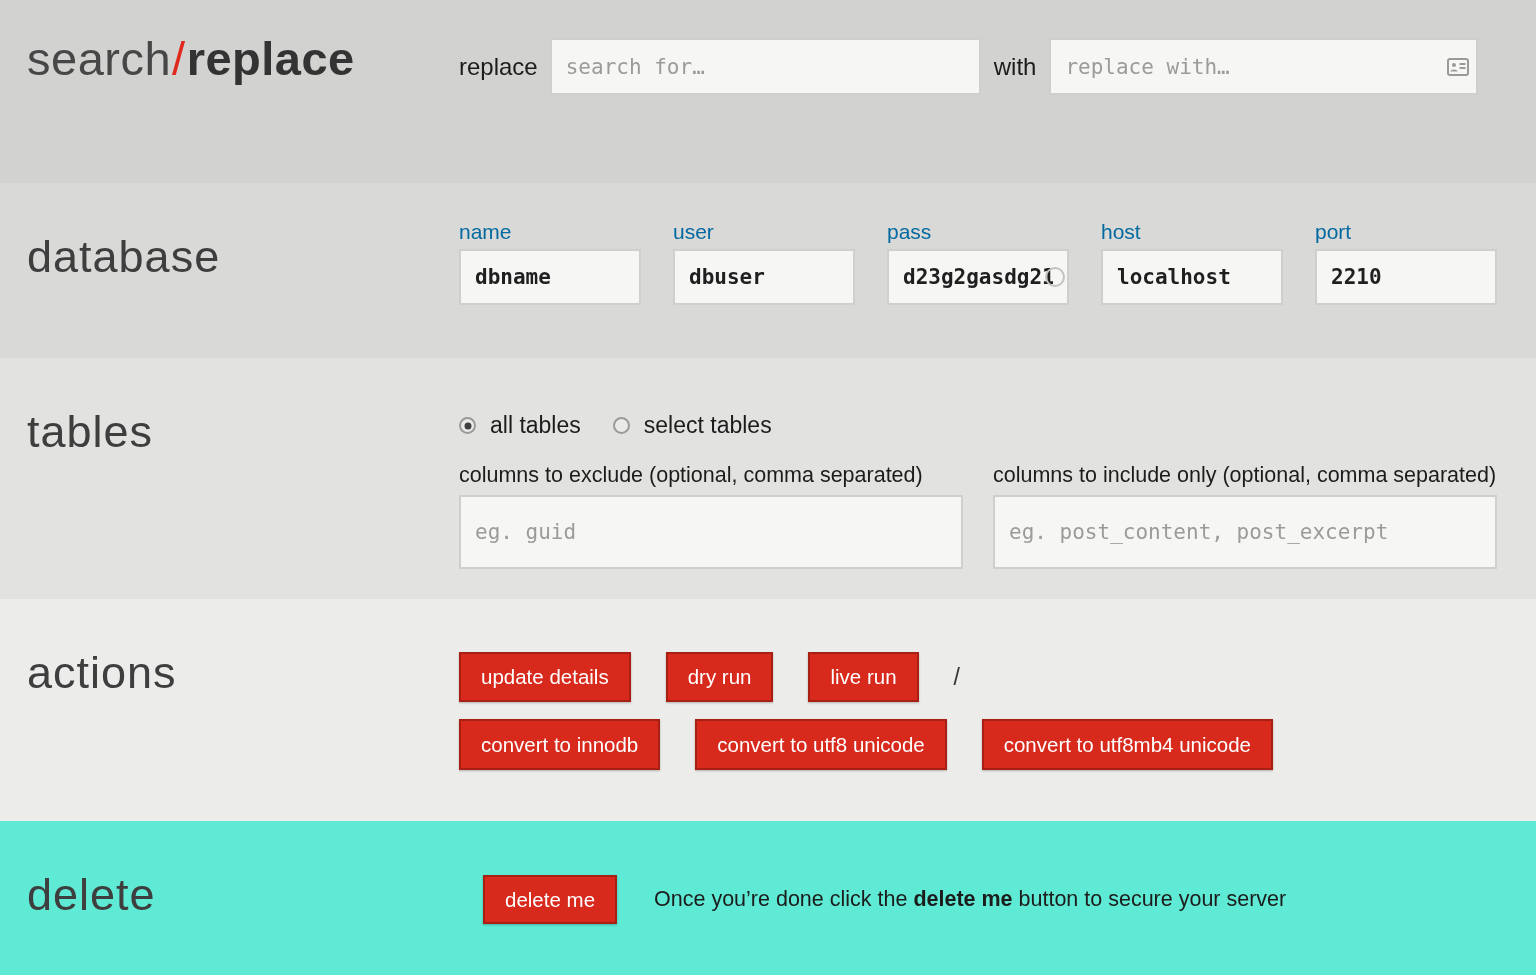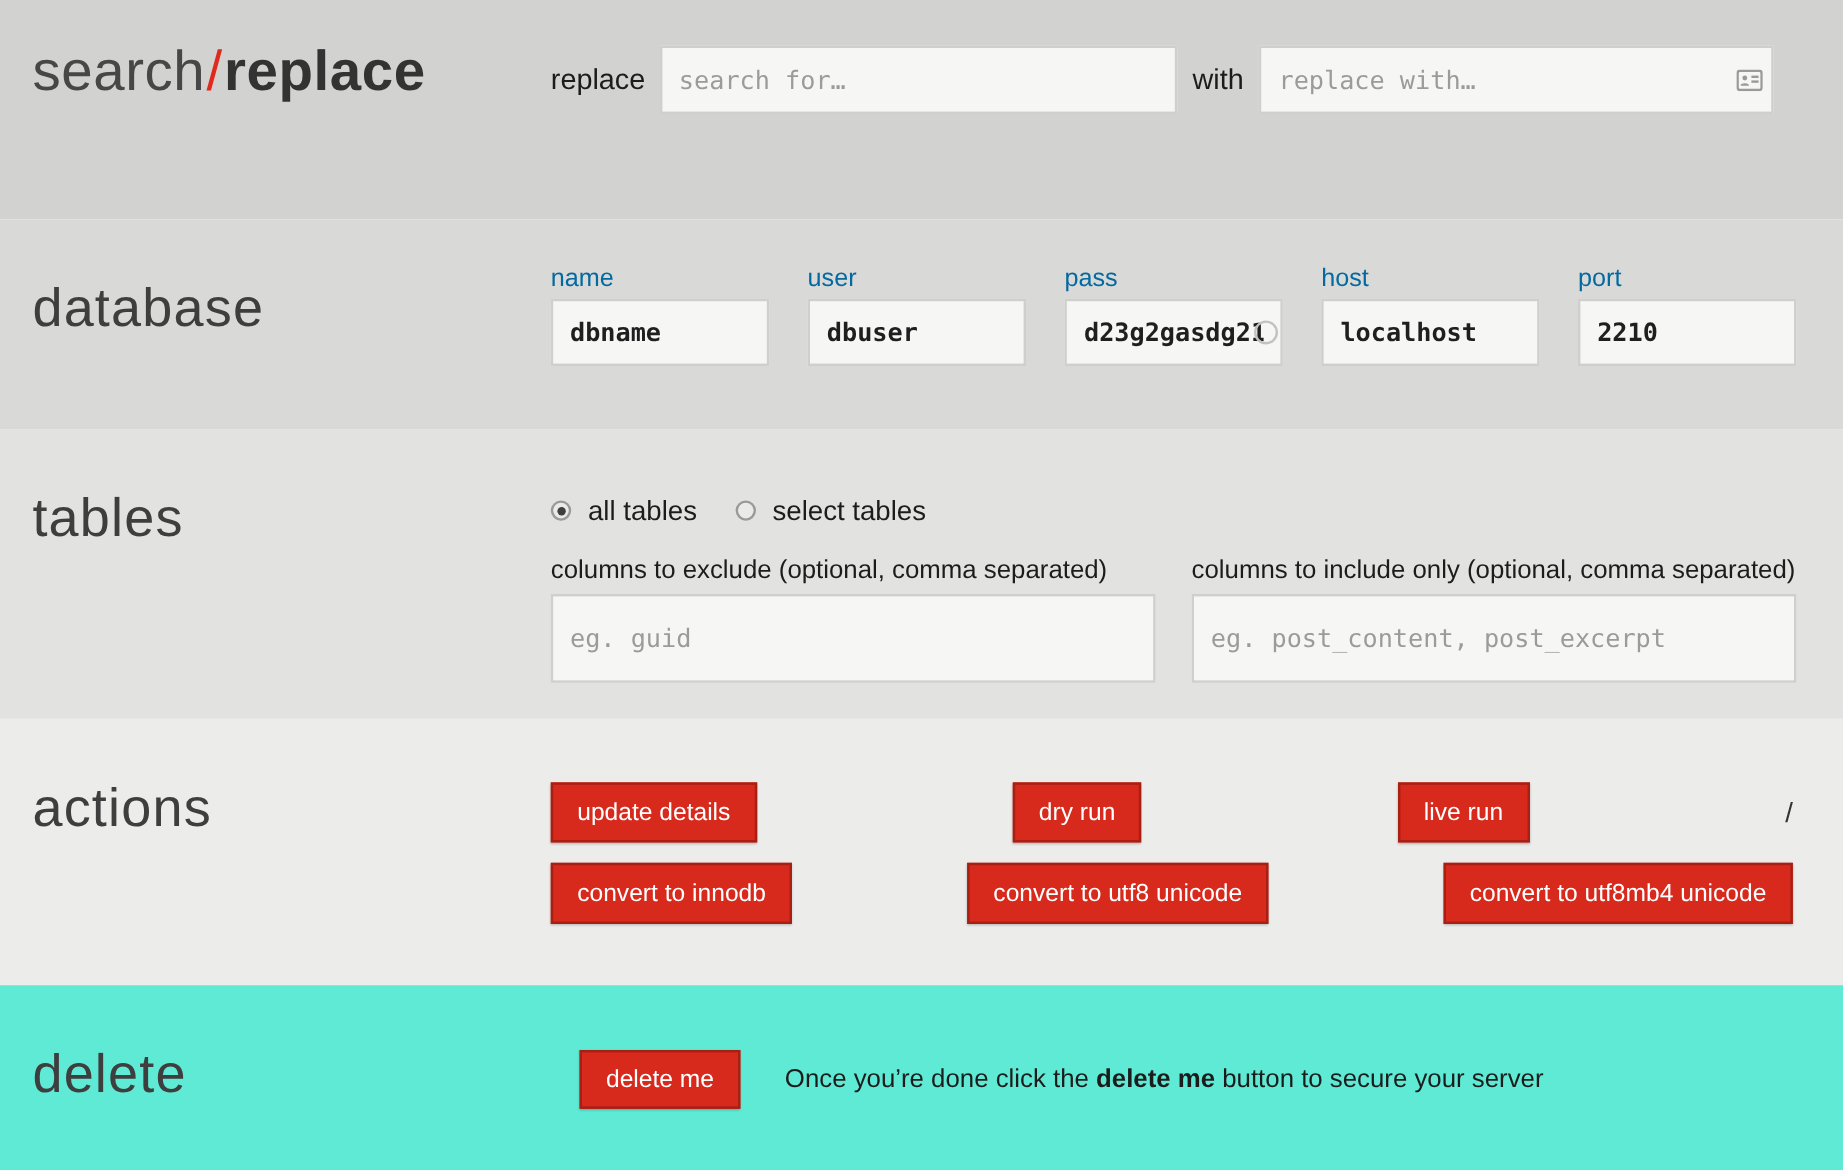--- a/index.html
+++ b/index.html
@@ -85,21 +85,21 @@
   .col-inputs .txt { height:74px; }
 
   
   .band-actions .right { padding-top:53px; }
   .btn {
     display:inline-flex; align-items:center; justify-content:center;
     height:50px; padding:0 20px; background:#d7291c; border:2px solid #a81f14;
     color:#ffffff; font-family:"Liberation Sans", sans-serif; font-size:20.5px;
     cursor:pointer; box-shadow:0 1px 2px rgba(0,0,0,0.25);
   }
-  .btn-row { display:flex; align-items:center; gap:35px;justify-content:space-between; }
+  .btn-row { display:flex; align-items:center; gap:35px; }
   .btn-row2 { margin-top:17px; }
   .btn-row2 .btn { height:51px; }
   .slash-sep { font-size:23px; color:#333; }
 
   
   .band-delete .right { padding-top:54px; }
   .delete-row { display:flex; align-items:center; }
   .btn-delete { height:49px; }
   .delete-note { font-size:21.5px; margin-left:37px; color:#1c1c1c; }
   .delete-note b { font-weight:700; }

